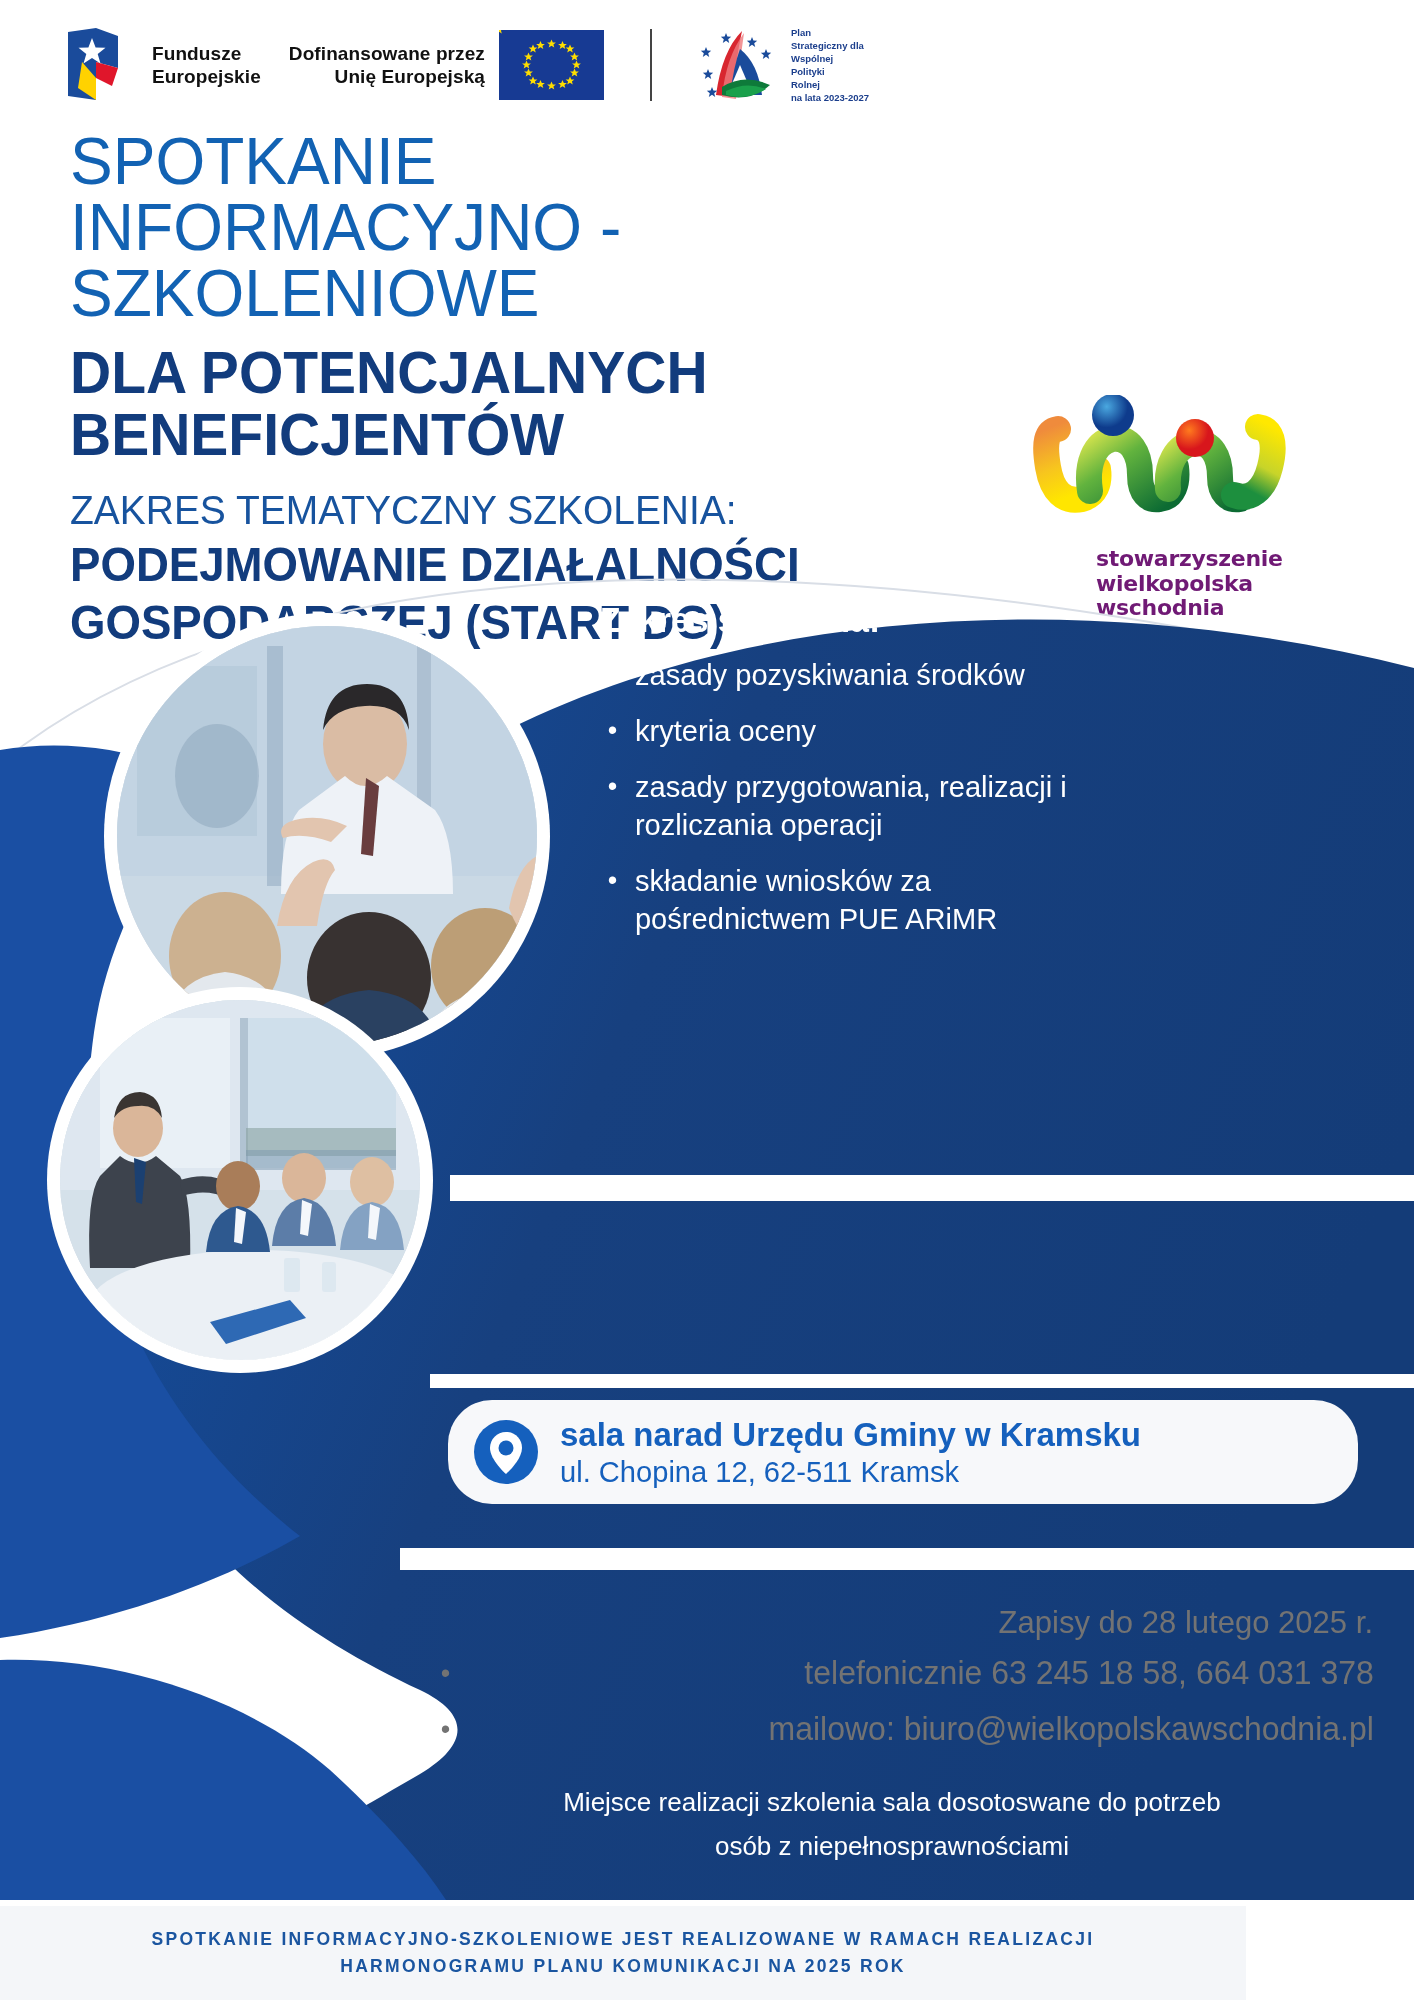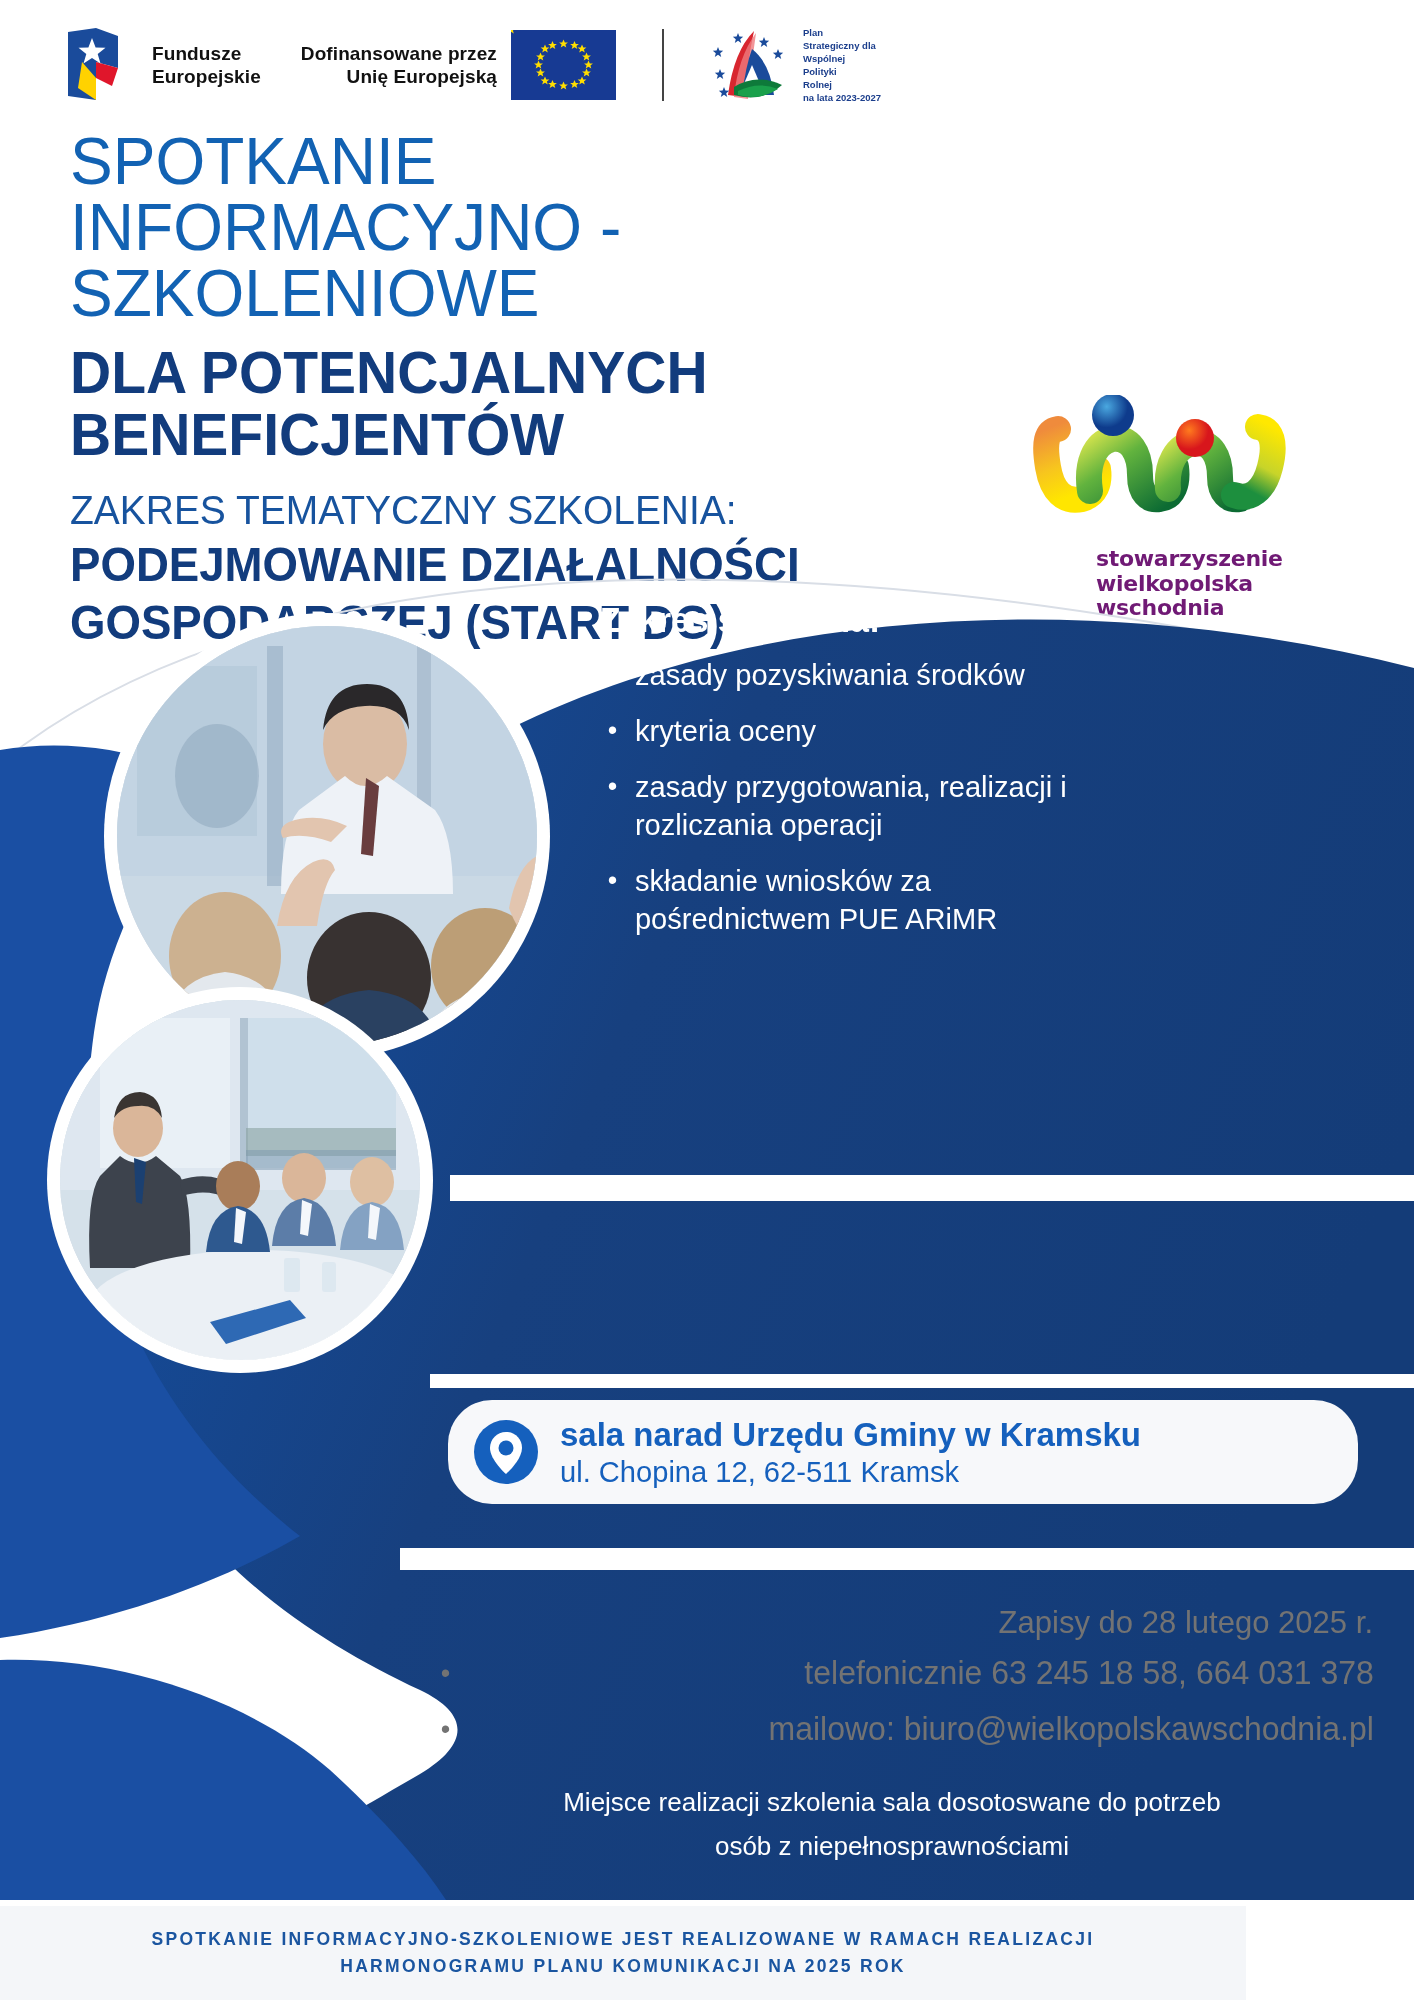--- a/index.html
+++ b/index.html
@@ -15,21 +15,21 @@
   
   .logos { position:absolute; left:0; top:0; width:1414px; height:130px; display:flex; align-items:center; }
   .logo-block { display:flex; align-items:center; }
   .fe-logo { margin-left:62px; display:flex; align-items:center; gap:28px; }
   .fe-mark { width:62px; height:78px; position:relative; }
   .fe-label, .rp-label, .eu-label { font-size:19px; font-weight:bold; color:#111; line-height:1.22; letter-spacing:.1px; }
   .rp-logo { margin-left:36px; display:flex; align-items:center; gap:14px; }
   .pl-flag { width:105px; height:70px; border:1px solid #d5d5d5; }
   .pl-flag .w { height:50%; background:#fff; }
   .pl-flag .r { height:50%; background:#c1222f; }
-  .eu-logo { margin-left:40px; display:flex; align-items:center; gap:14px; }
+  .eu-logo { margin-left:28px; display:flex; align-items:center; gap:14px; }
   .eu-flag { width:105px; height:70px; background:#173a93; position:relative; }
   .divider { width:2px; height:72px; background:#444; margin-left:46px; }
   .psp-logo { margin-left:44px; display:flex; align-items:center; gap:7px; }
   .psp-mark { width:88px; height:80px; position:relative; }
   .psp-text { font-size:9.5px; font-weight:bold; color:#1b3e8c; line-height:1.38; }
   .psp-text i { font-style:normal; }
 
   
   .title-wrap { position:absolute; left:70px; top:128px; width:1060px; }
   .t-light {

